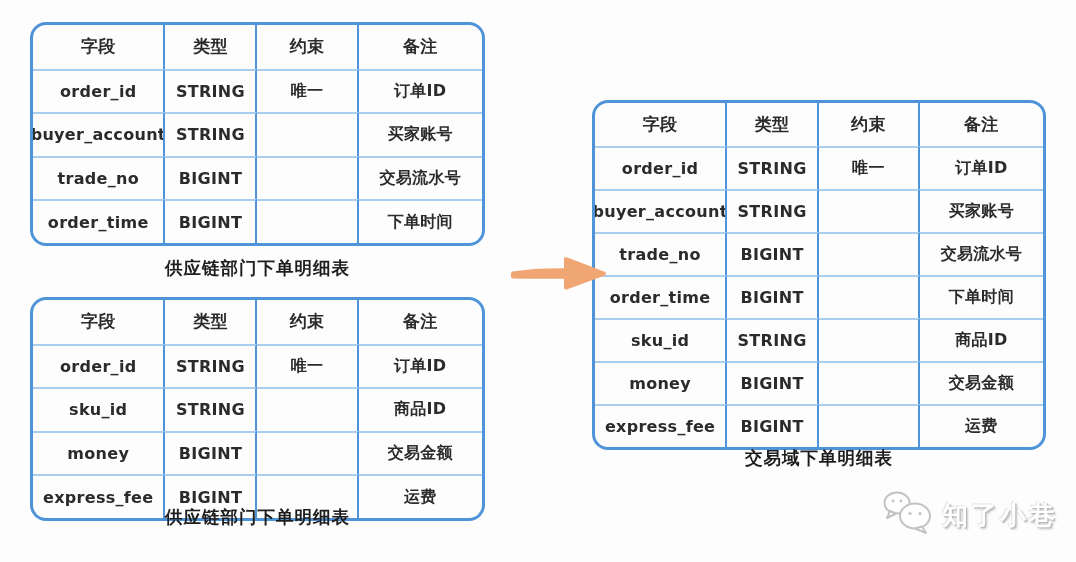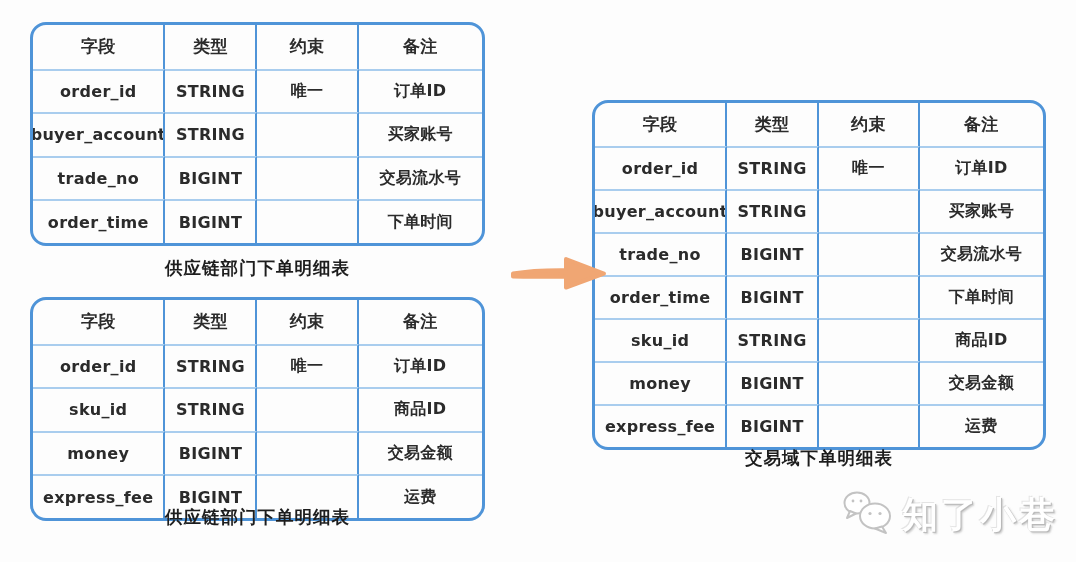--- a/index.html
+++ b/index.html
@@ -62,21 +62,21 @@
   
   .arrow{position:absolute;}
   
   .watermark{
     position:absolute;
     display:flex;
     align-items:center;
     gap:8px;
   }
   .wm-text{
-    font-size:36px;
+    font-size:26px;
     font-weight:600;
     letter-spacing:3px;
     color:#ffffff;
     text-shadow:1px 1px 0 var(--wm-shadow), 2px 2px 2px rgba(160,160,160,.55), -1px -1px 0 rgba(190,190,190,.4);
   }
 </style>
 </head>
 <body>
 
 <div class="canvas">

